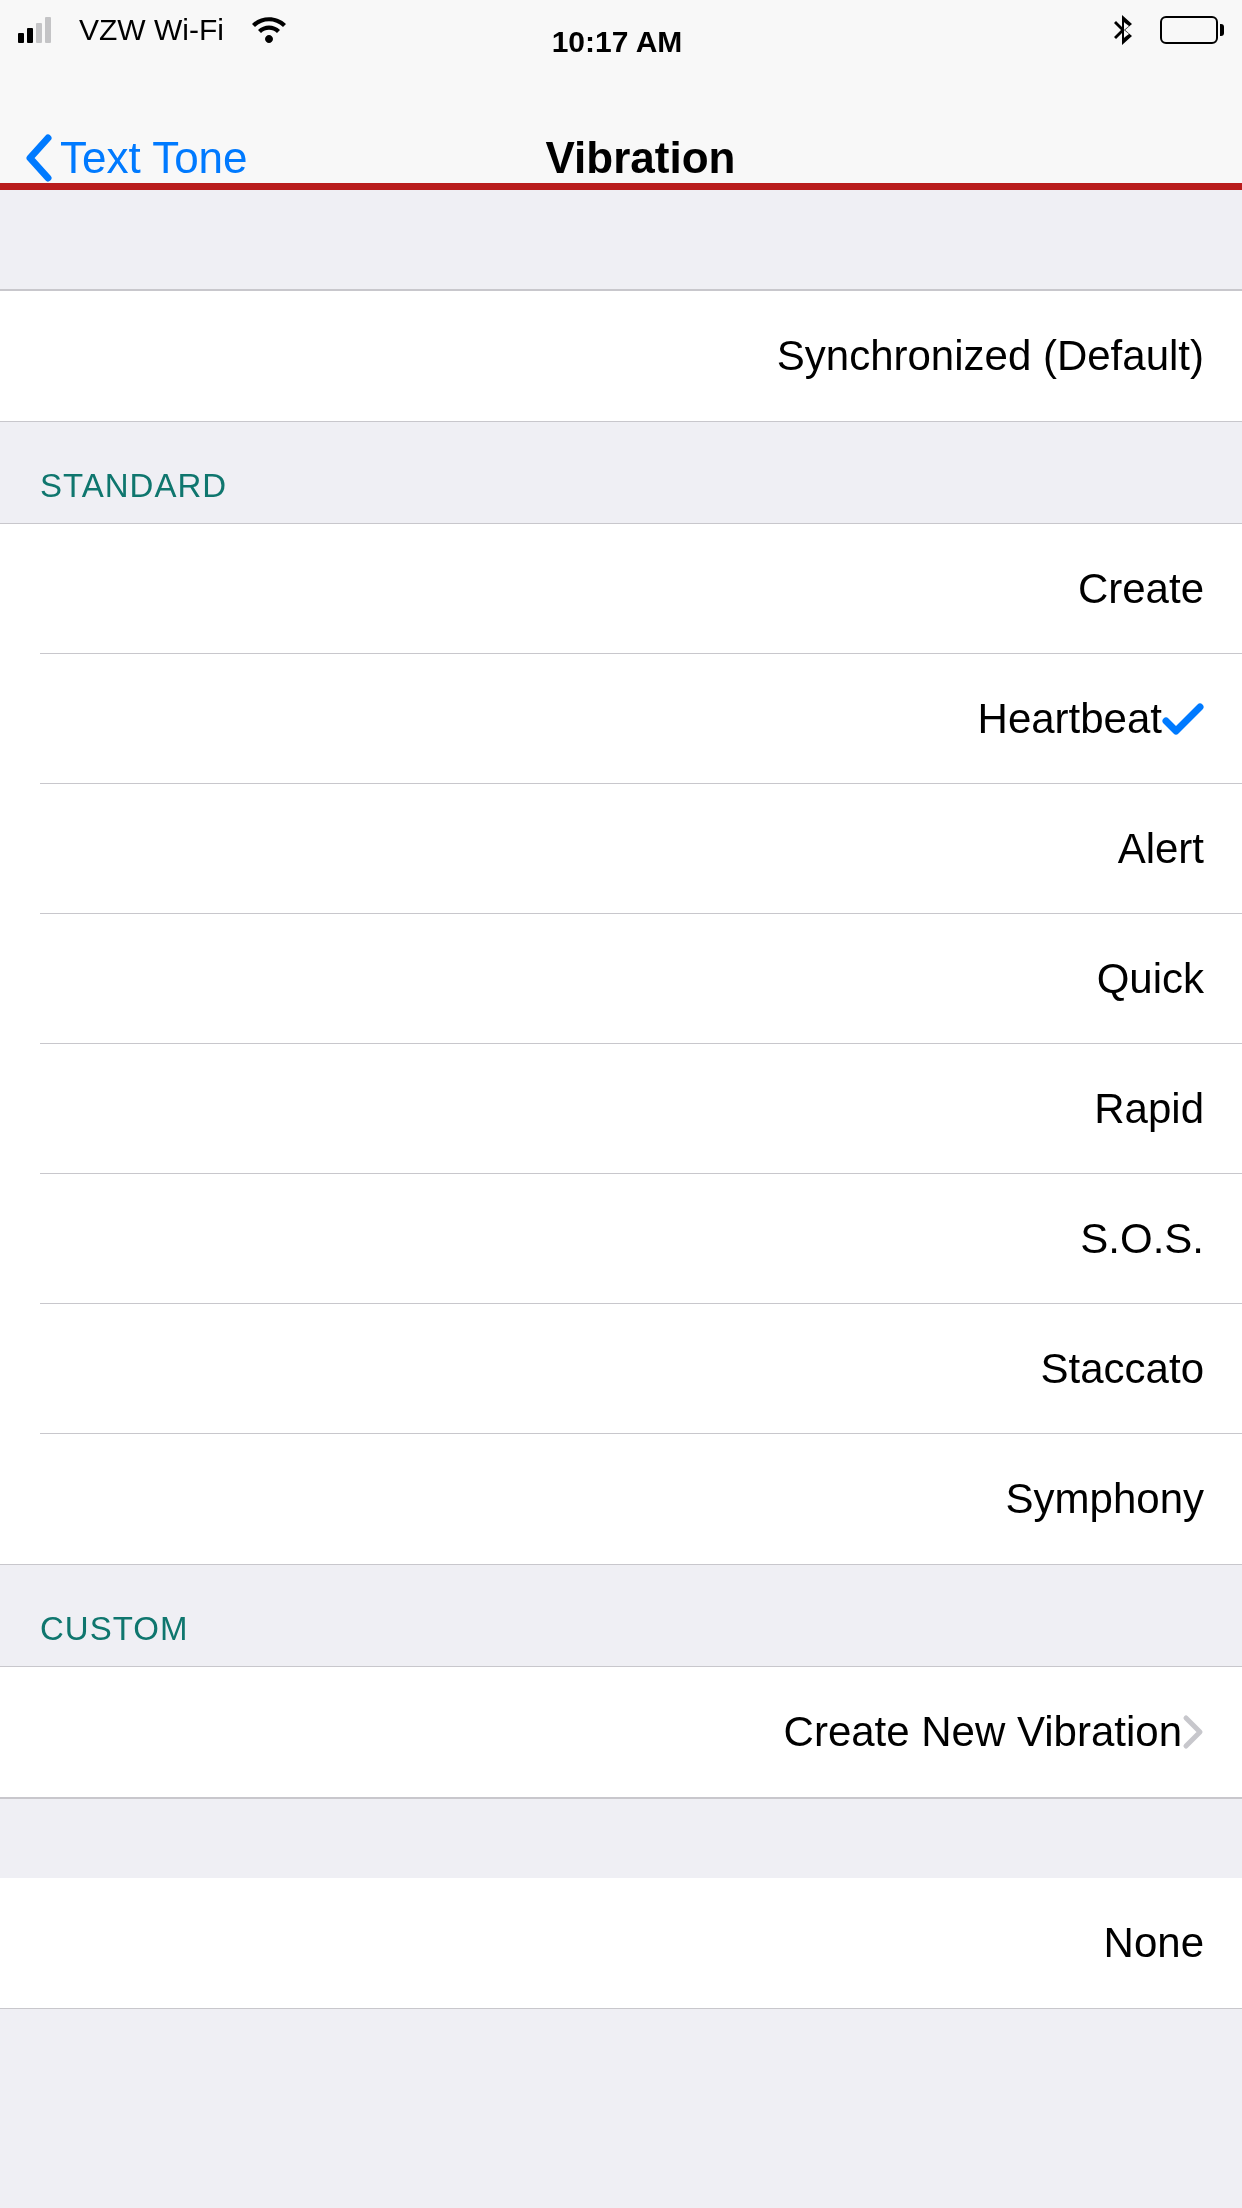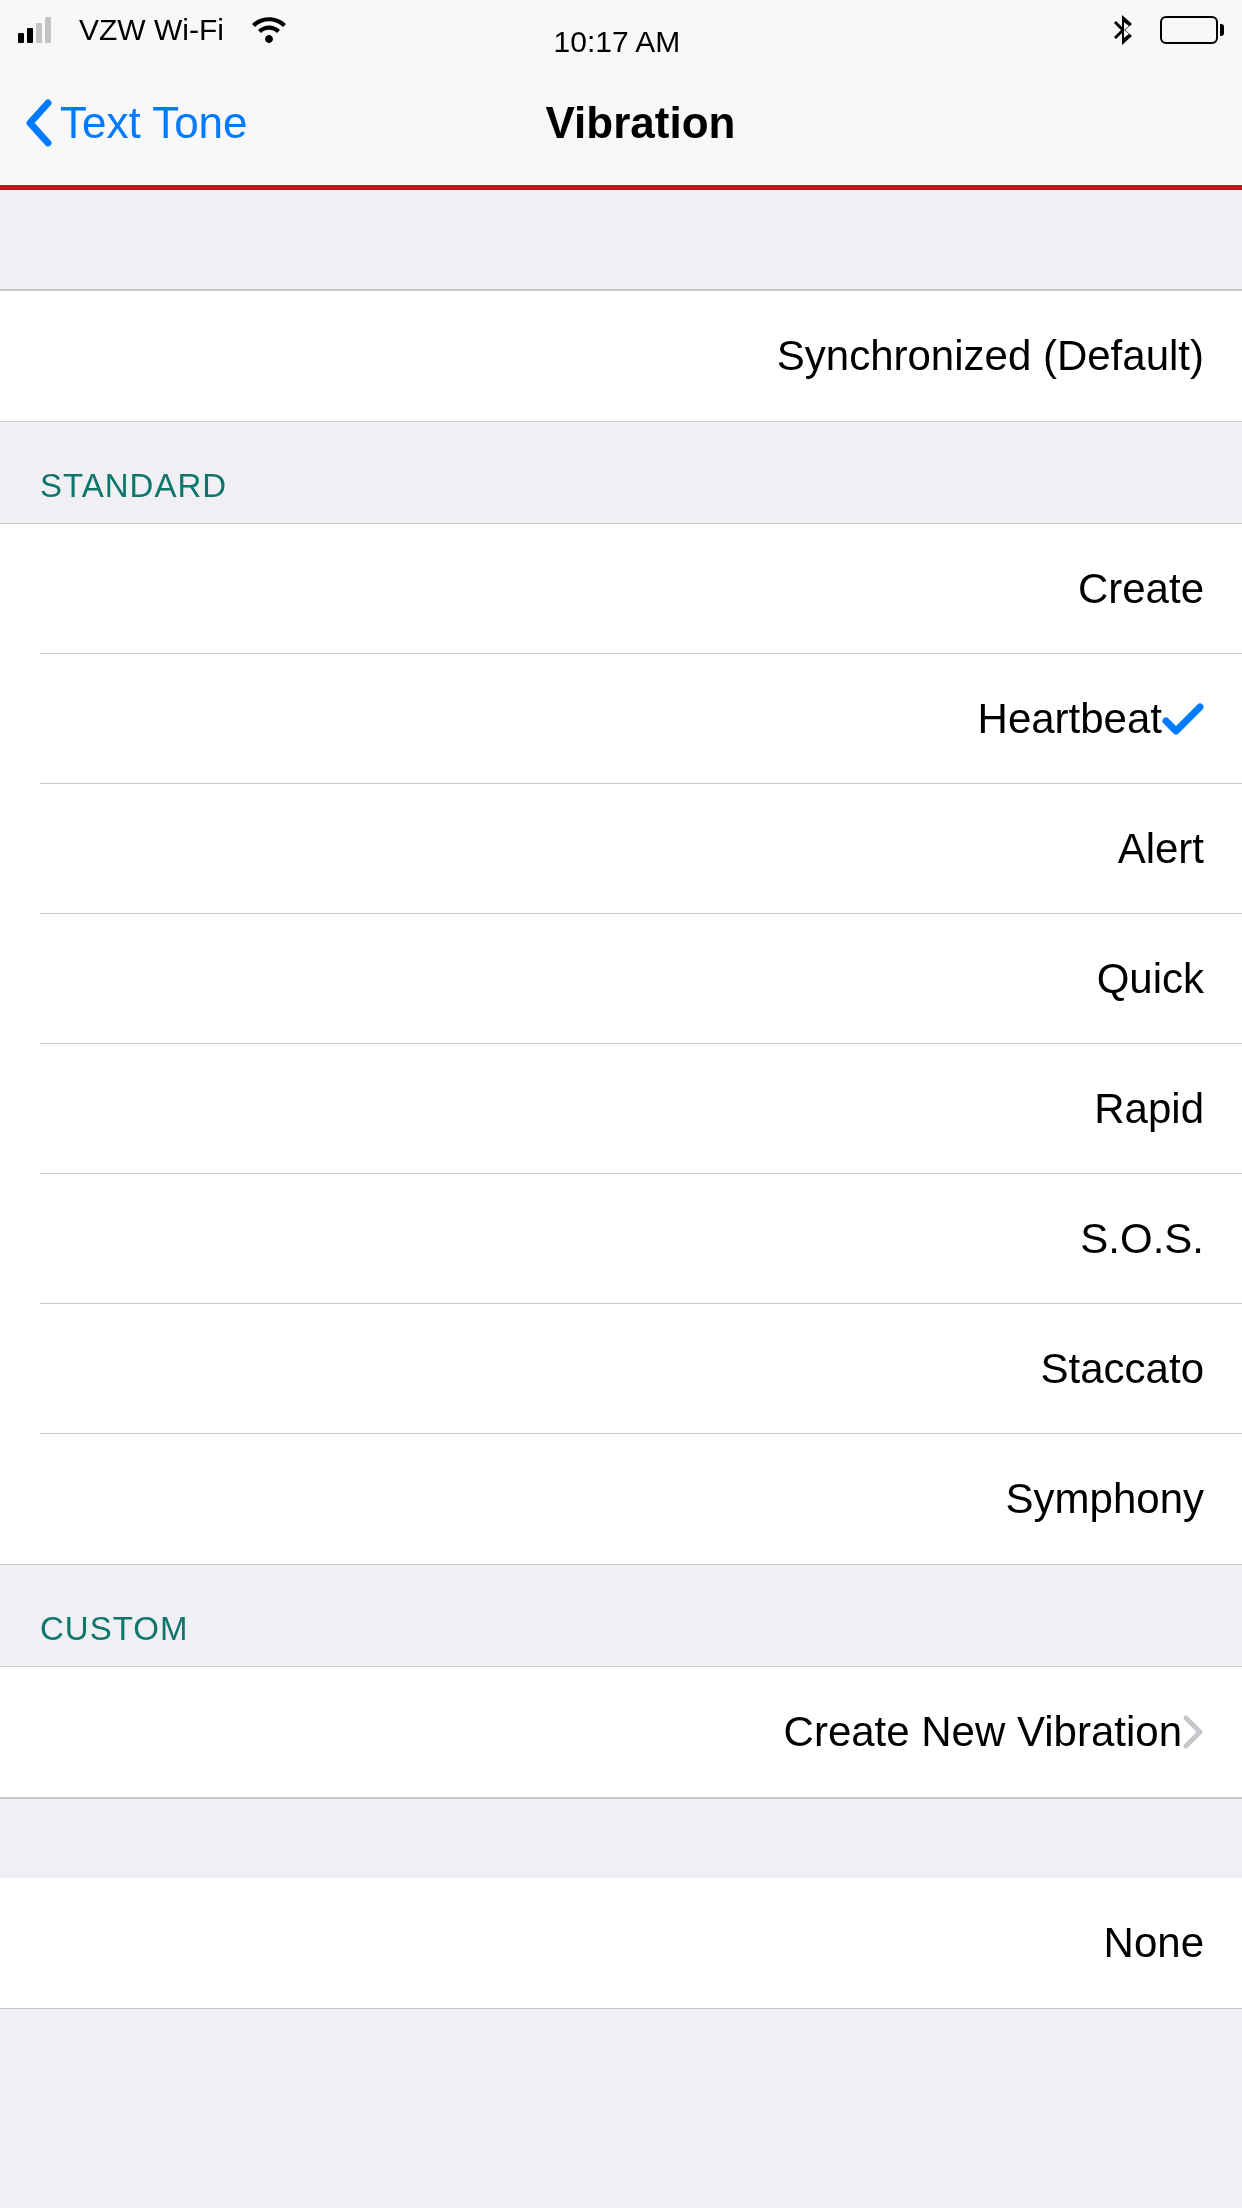--- a/index.html
+++ b/index.html
@@ -33,21 +33,21 @@
   .status-right {
     display: flex;
     align-items: center;
     gap: 28px;
   }
   .status-center {
     position: absolute;
     left: 0; right: 8px;
     text-align: center;
     font-size: 30px;
-    font-weight: 400;
+    font-weight: 700;
     pointer-events: none;
     margin-top: 24px;
   }
 
   
   .signal {
     display: flex;
     align-items: flex-end;
     gap: 3px;
     height: 26px;
@@ -93,24 +93,24 @@
     background: #000;
     border-radius: 0 3px 3px 0;
     margin-left: 2px;
   }
 
   
   .nav-bar {
     height: 130px;
     width: 100%;
     background: #f8f8f8;
-    border-bottom: 5px solid #b91c1c;
+    border-bottom: 7px solid #b91c1c;
     position: relative;
     display: flex;
-    align-items: center;
+    align-items: flex-end;
   }
   .nav-back {
     display: flex;
     align-items: center;
     color: #007aff;
     font-size: 44px;
     font-weight: 400;
     padding-left: 22px;
     gap: 8px;
   }

